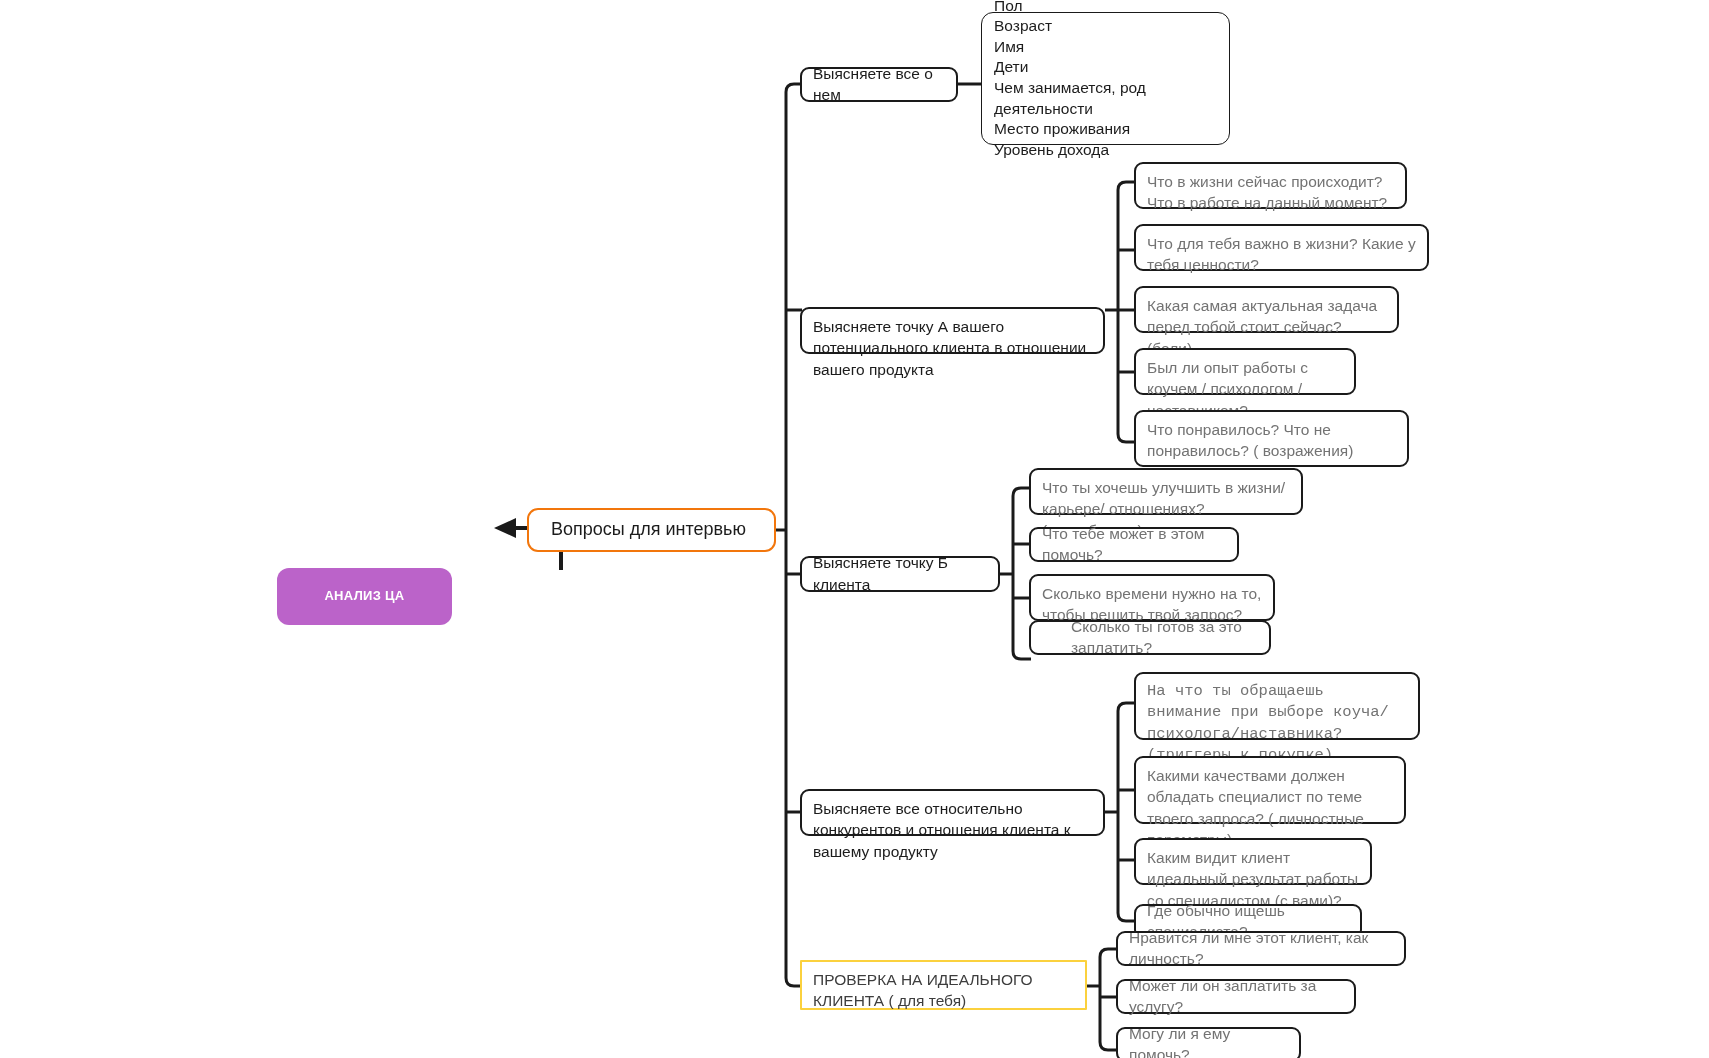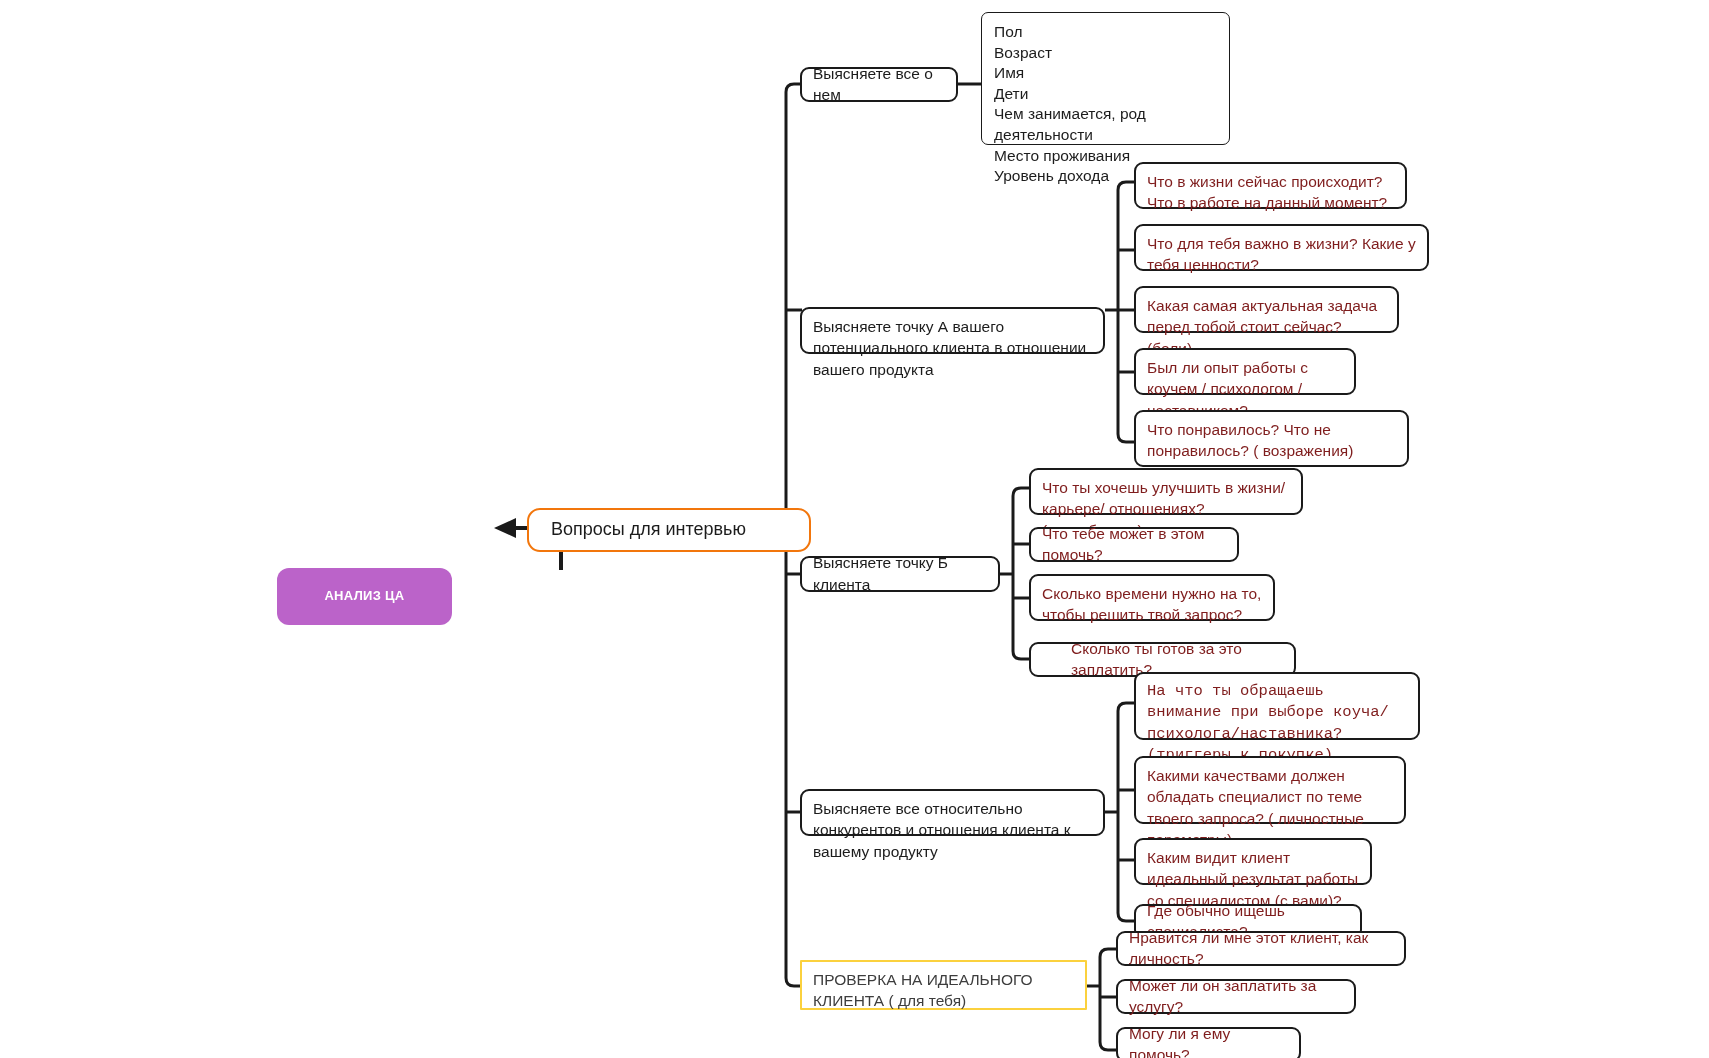--- a/index.html
+++ b/index.html
@@ -26,21 +26,21 @@
     width: 1709px;
     height: 1058px;
     pointer-events: none;
   }
   .node {
     position: absolute;
     box-sizing: border-box;
     background: #ffffff;
     border: 2px solid #1a1a1a;
     border-radius: 9px;
-    color: #7f1d1d;
+    color: #737373;
     font-size: 15.5px;
     line-height: 1.38;
     padding: 7px 11px 8px 11px;
     display: flex;
     align-items: center;
     white-space: pre-wrap;
   }
   .node.root {
     background: #bb63c9;
     border: none;
@@ -59,25 +59,25 @@
     padding-left: 22px;
   }
   .node.highlight {
     border: 2.5px solid #fbd13d;
     border-radius: 1px;
     color: #3d3d3d;
     align-items: flex-start;
   }
   .node.list {
     border: 1.7px solid #1a1a1a;
-    border-radius: 7px;
+    border-radius: 12px;
     color: #1c1c1c;
     align-items: flex-start;
     flex-direction: column;
-    justify-content: space-between;
+    justify-content: center;
     padding: 9px 12px 10px 12px;
   }
   .node.list .li {
     line-height: 1.33;
     font-size: 15.5px;
     color: #1c1c1c;
   }
   .node.dark {
     color: #1c1c1c;
   }
@@ -149,21 +149,21 @@
       <path d="M 1100 957 Q 1100 949 1108 949 L 1118 949"></path>
       <path d="M 1100 997 L 1118 997"></path>
       <path d="M 1100 1042 Q 1100 1050 1108 1050 L 1118 1050"></path>
     </g>
   </svg>
 
   <div class="node root" style="left:277px; top:568px; width:175px; height:57px;">
     <span>АНАЛИЗ ЦА</span>
   </div>
 
-  <div class="node primary" style="left:527px; top:508px; width:284px; height:44px;border-radius:13px;">
+  <div class="node primary" style="left:527px; top:508px; width:249px; height:44px;">
     <span>Вопросы для интервью</span>
   </div>
 
   <div class="node dark" style="left:800px; top:67px; width:158px; height:35px;">
     <span>Выясняете все о нем</span>
   </div>
 
   <div class="node list" style="left:981px; top:12px; width:249px; height:133px;">
     <span class="li">Пол</span>
     <span class="li">Возраст</span>
@@ -200,21 +200,21 @@
 
   <div class="node multiline" style="left:1029px; top:468px; width:274px; height:47px;">
     <span>Что ты хочешь улучшить в жизни/карьере/ отношениях? (потребности)</span>
   </div>
   <div class="node" style="left:1029px; top:527px; width:210px; height:35px;">
     <span>Что тебе может в этом помочь?</span>
   </div>
   <div class="node multiline" style="left:1029px; top:574px; width:246px; height:47px;">
     <span>Сколько времени нужно на то, чтобы решить твой запрос?</span>
   </div>
-  <div class="node" style="left:1029px; top:642px; width:267px; height:35px;padding-left:40px;">
+  <div class="node" style="left:1029px; top:620px; width:242px; height:35px;padding-left:40px;">
     <span>Сколько ты готов за это заплатить?</span>
   </div>
 
   <div class="node dark multiline" style="left:800px; top:789px; width:305px; height:47px;">
     <span>Выясняете все относительно конкурентов и отношения клиента к вашему продукту</span>
   </div>
 
   <div class="node multiline" style="left:1134px; top:672px; width:286px; height:68px;font-family:Liberation Mono, monospace;">
     <span>На что ты обращаешь внимание при выборе коуча/психолога/наставника? (триггеры к покупке)</span>
   </div>

